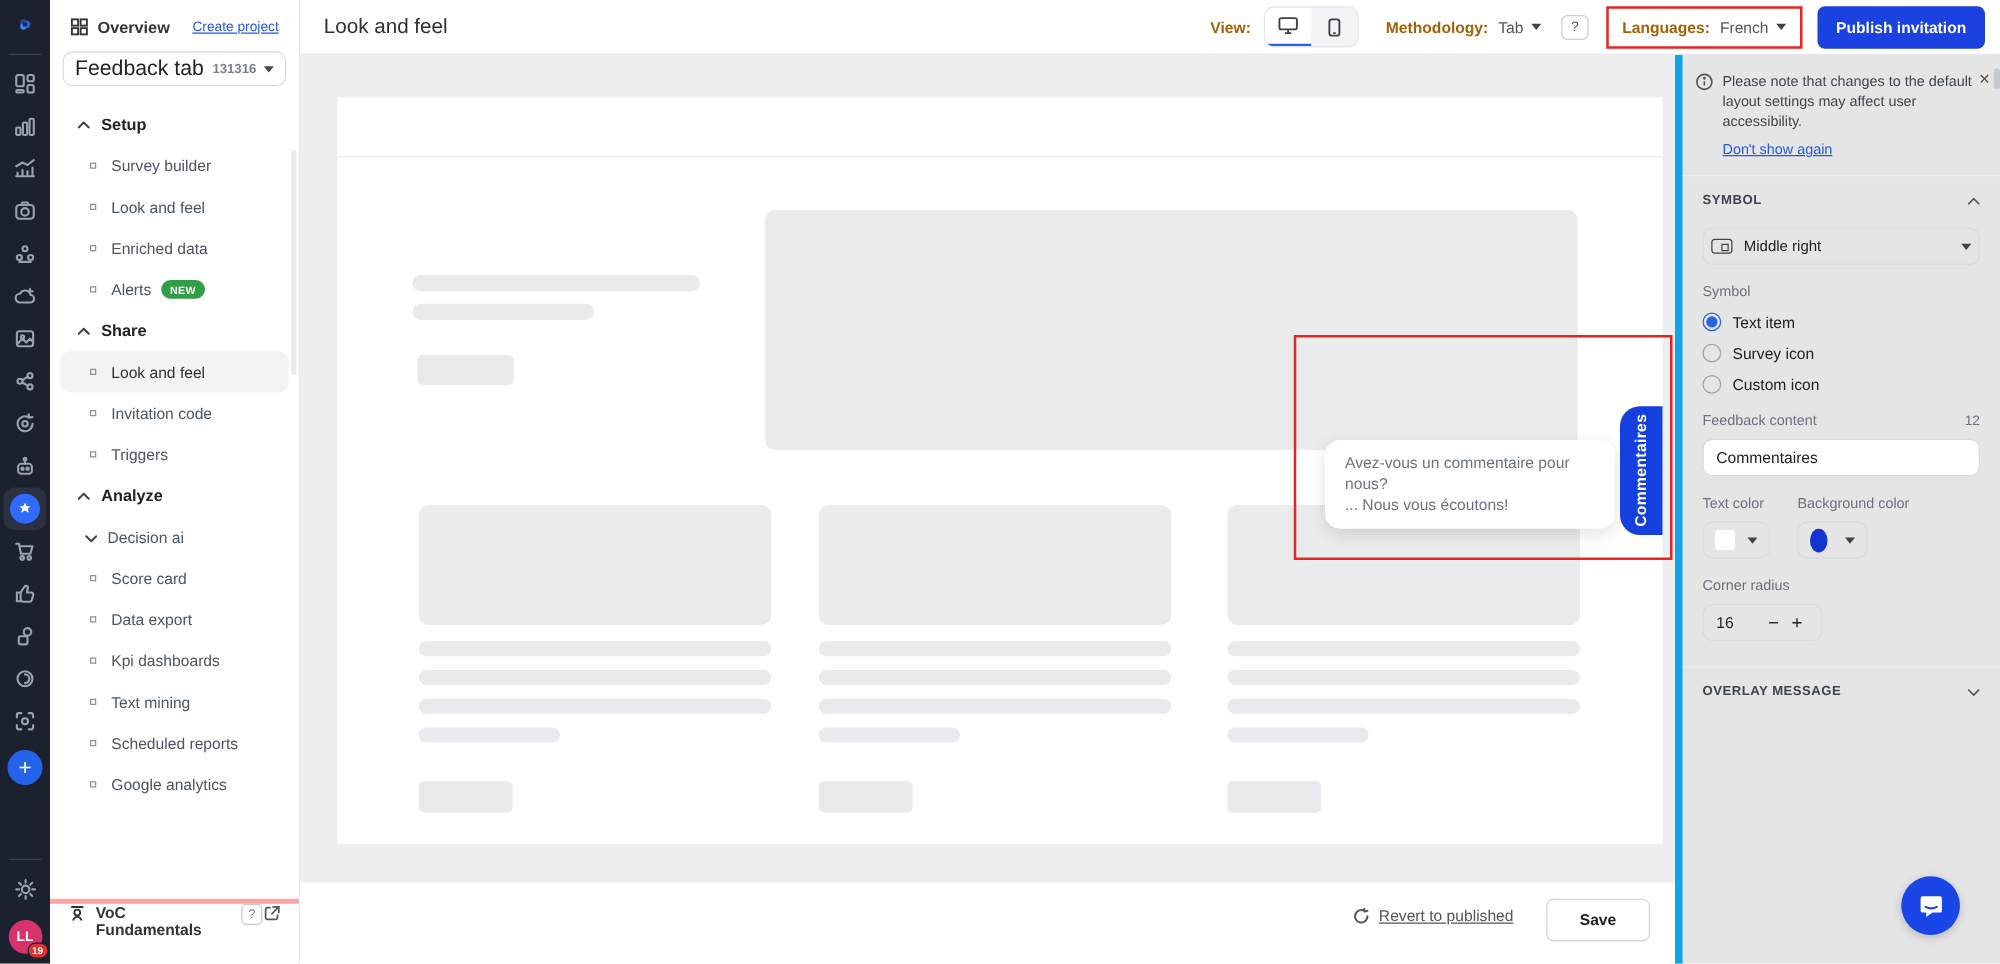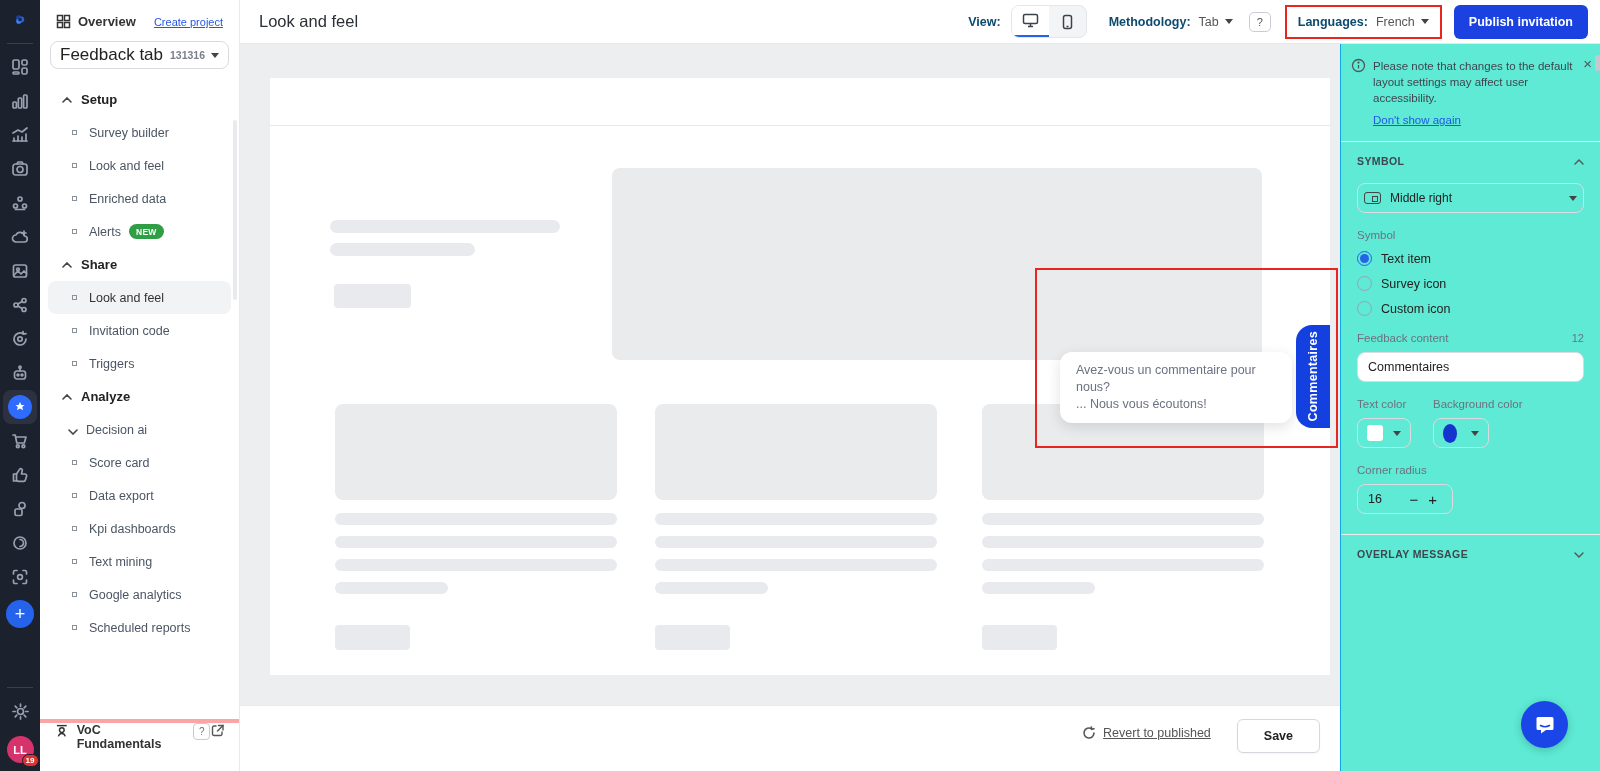--- a/index.html
+++ b/index.html
@@ -48,21 +48,21 @@
   .sb-foot svg { stroke:#333; fill:none; stroke-width:1.5; }
   .sb-foot .lbl { font-weight:bold; font-size:12.5px; margin:0 7px; }
   .help-box { width:17px; height:17px; border:1px solid #c6cbd2; border-radius:4px; color:#6b7280; font-size:10px; display:flex; align-items:center; justify-content:center; cursor:pointer; }
   .ext-icon { margin-left:auto; cursor:pointer; display:flex; }
 
   
   .main { flex:1; display:flex; flex-direction:column; min-width:0; }
   .topbar { height:44px; border-bottom:1px solid #e7e9ec; display:flex; align-items:center; padding:0 12px 0 19px; background:#fff; }
   .page-title { font-size:16.5px; color:#2b2f36; }
   .tb-right { margin-left:auto; display:flex; align-items:center; }
-  .tb-label { font-weight:bold; font-size:12.5px; color:#0c4a6e; }
+  .tb-label { font-weight:bold; font-size:12.5px; color:#a16207; }
   .seg { display:flex; border:1px solid #e3e6ea; background:#f3f4f6; border-radius:8px; overflow:hidden; margin:0 22px 0 10px; }
   .seg-btn { width:37px; height:31px; display:flex; align-items:center; justify-content:center; cursor:pointer; }
   .seg-btn svg { stroke:#3c424c; fill:none; stroke-width:1.5; }
   .seg-btn.on { background:#fff; border-bottom:2px solid #2563eb; }
   .dd-inline { display:flex; align-items:center; margin-left:8px; cursor:pointer; }
   .dd-inline .val { font-size:12.5px; color:#555; }
   .tb-help { width:22px; height:20px; border:1px solid #c9ced5; border-radius:5px; color:#555; font-size:11px; display:flex; align-items:center; justify-content:center; margin:0 14px 0 16px; cursor:pointer; }
   .lang-annotated { border:2.5px solid #e8251f; display:flex; align-items:center; padding:8px 11px; margin-right:12px; }
   .publish-btn { background:#1b41e0; color:#fff; font-weight:bold; font-size:12.5px; border:none; border-radius:6px; padding:10px 15px; cursor:pointer; }
 
@@ -88,21 +88,21 @@
   .fb-tab { position:absolute; left:1056px; top:281px; width:34px; height:103px; background:#1540e0; border-radius:16px 0 0 16px; display:flex; align-items:center; justify-content:center; cursor:pointer; }
   .fb-tab span { writing-mode:vertical-rl; transform:rotate(180deg); color:#fff; font-weight:bold; font-size:12.5px; letter-spacing:.3px; }
 
   .footerbar { height:66px; border-top:1px solid #e7e9ec; background:#fff; display:flex; align-items:flex-start; justify-content:flex-end; padding:13px 20px 0; }
   .revert { display:flex; align-items:center; color:#555; font-size:12.5px; cursor:pointer; margin-right:26px; margin-top:7px; }
   .revert svg { stroke:#555; fill:none; stroke-width:1.6; stroke-linecap:round; margin-right:7px; }
   .revert .lbl { text-decoration:underline; }
   .save-btn { background:#fff; border:1px solid #d4d8de; border-radius:6px; font-weight:bold; font-size:12.5px; color:#222; padding:9px 26px; cursor:pointer; box-shadow:0 1px 2px rgba(0,0,0,.04); }
 
   
-  .panel { width:260px; background:#5eead4; border-left:1px solid #0ea5e9; flex-shrink:0; position:relative; font-size:12px; }
+  .panel { width:260px; background:#e5e5e5; border-left:6px solid #0ea5e9; flex-shrink:0; position:relative; font-size:12px; }
   .notice { display:flex; padding:14px 8px 0 10px; }
   .notice .info svg { stroke:#555; fill:none; stroke-width:1.3; }
   .notice-body { flex:1; padding:0 4px 0 7px; }
   .notice-text { font-size:11.5px; color:#3f4650; line-height:16px; }
   .notice-dismiss { display:inline-block; margin-top:8px; color:#2457e6; text-decoration:underline; font-size:11.5px; cursor:pointer; }
   .notice-close { color:#555; font-size:15px; cursor:pointer; line-height:12px; }
   .panel-sect { border-top:1px solid #eceef0; margin-top:14px; padding:12px 16px 0; }
   .sect-head { display:flex; align-items:center; justify-content:space-between; cursor:pointer; }
   .sect-title { font-size:10.5px; font-weight:bold; letter-spacing:.4px; color:#3f4650; }
   .pos-dd { margin-top:15px; height:30px; border:1px solid #d8dce1; border-radius:8px; display:flex; align-items:center; padding:0 6px; cursor:pointer; }
@@ -364,25 +364,25 @@
       <div class="nav-item">
           <span class="bullet"></span>
           <span class="lbl">Kpi dashboards</span>
         </div>
       <div class="nav-item">
           <span class="bullet"></span>
           <span class="lbl">Text mining</span>
         </div>
       <div class="nav-item">
           <span class="bullet"></span>
+          <span class="lbl">Scheduled reports</span>
+        </div>
+      <div class="nav-item">
+          <span class="bullet"></span>
           <span class="lbl">Google analytics</span>
-        </div>
-      <div class="nav-item">
-          <span class="bullet"></span>
-          <span class="lbl">Scheduled reports</span>
         </div>
     </div>
     <div class="sb-scrollbar"></div>
     <div class="sb-foot">
       <svg width="16" height="16" viewBox="0 0 16 16">
           <path d="M3 2.5h10"></path>
           <circle cx="8" cy="7" r="2.4"></circle>
           <path d="M4.5 13.5c.6-2 2-3 3.5-3s2.9 1 3.5 3"></path>
         </svg>
       <span class="lbl">VoC Fundamentals</span>

